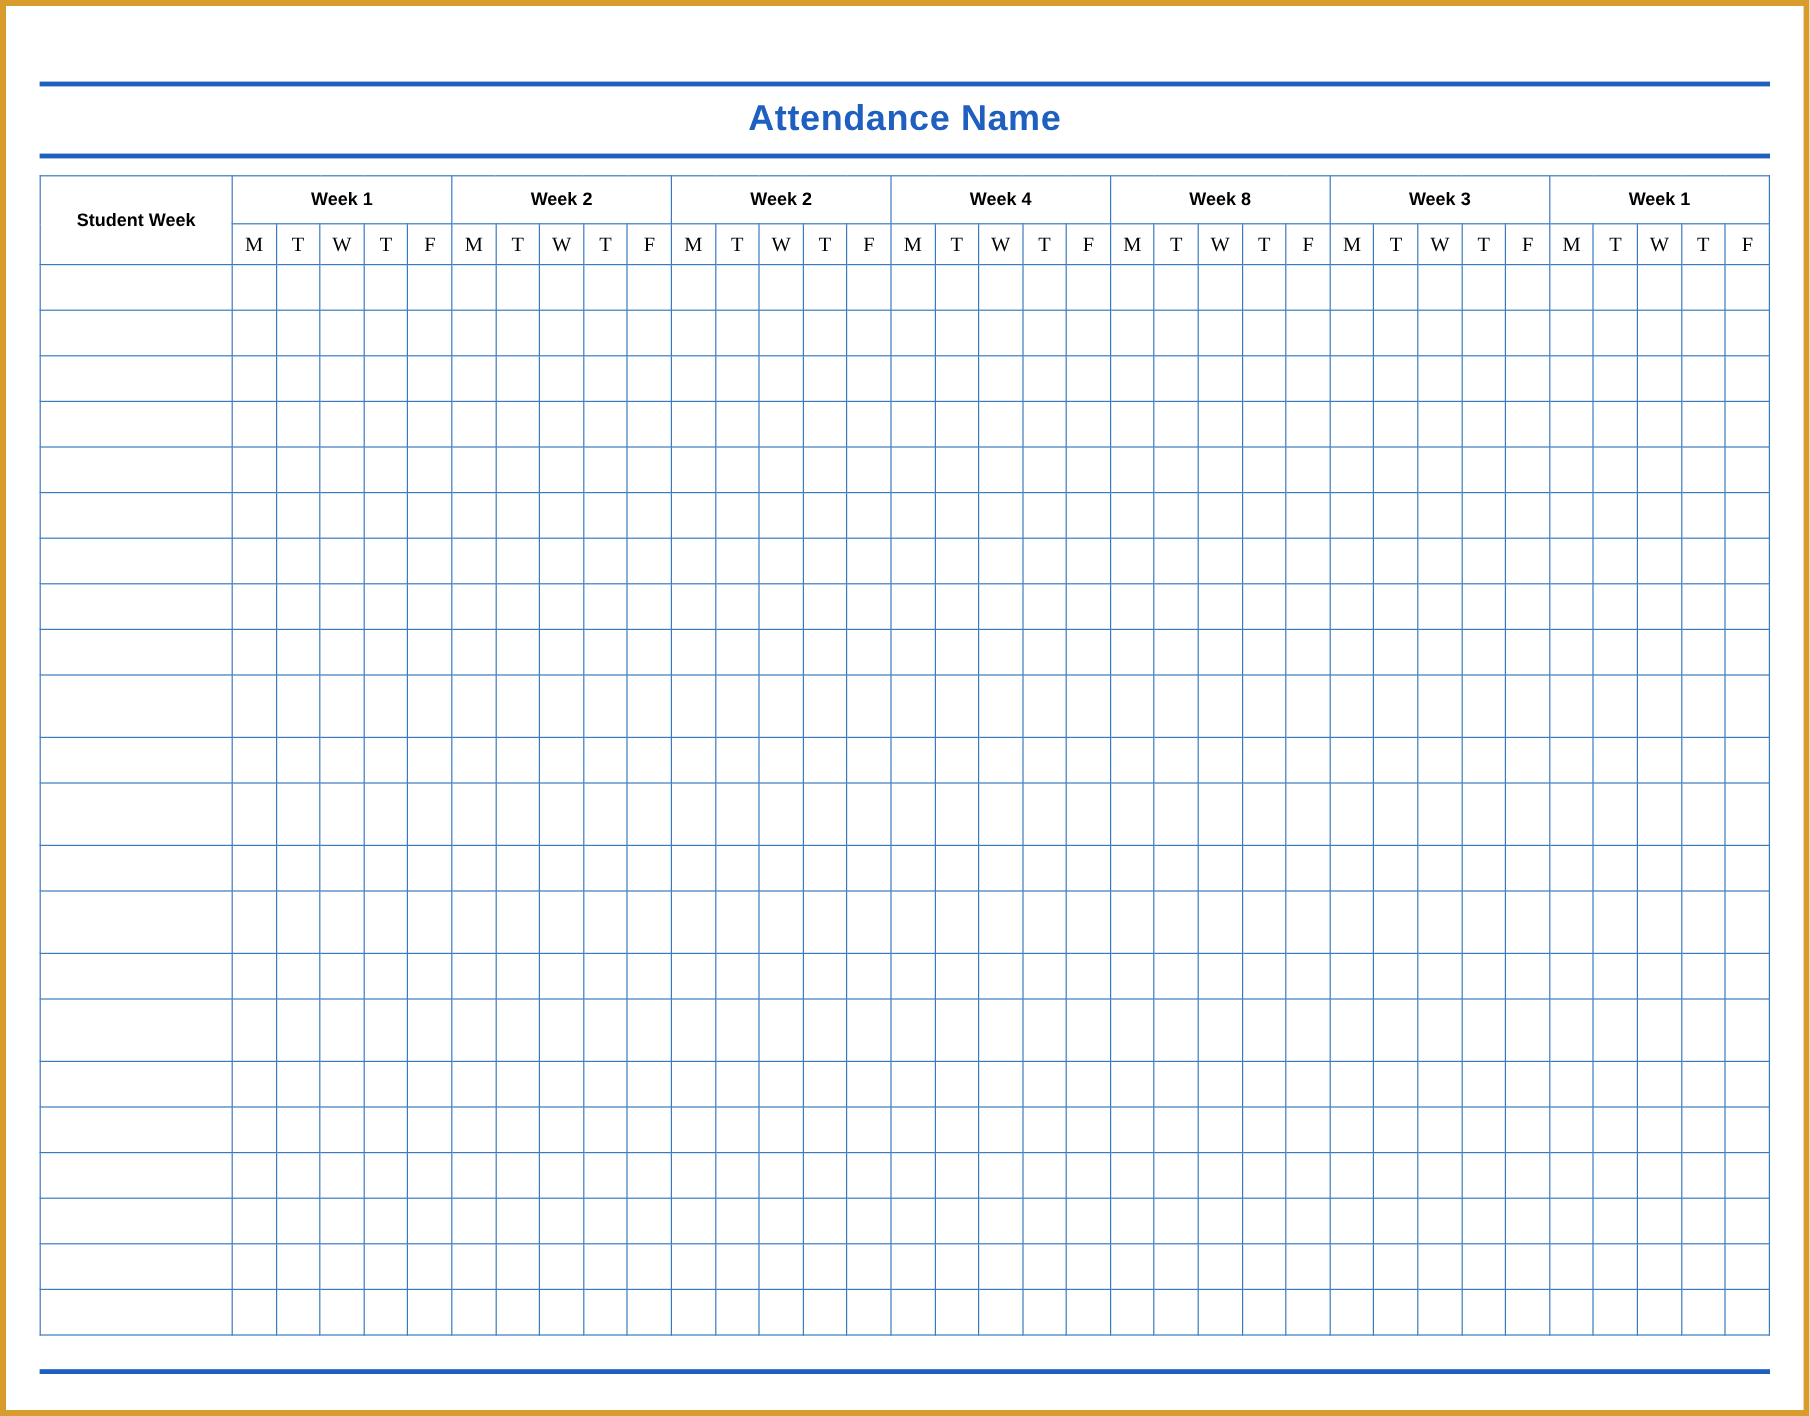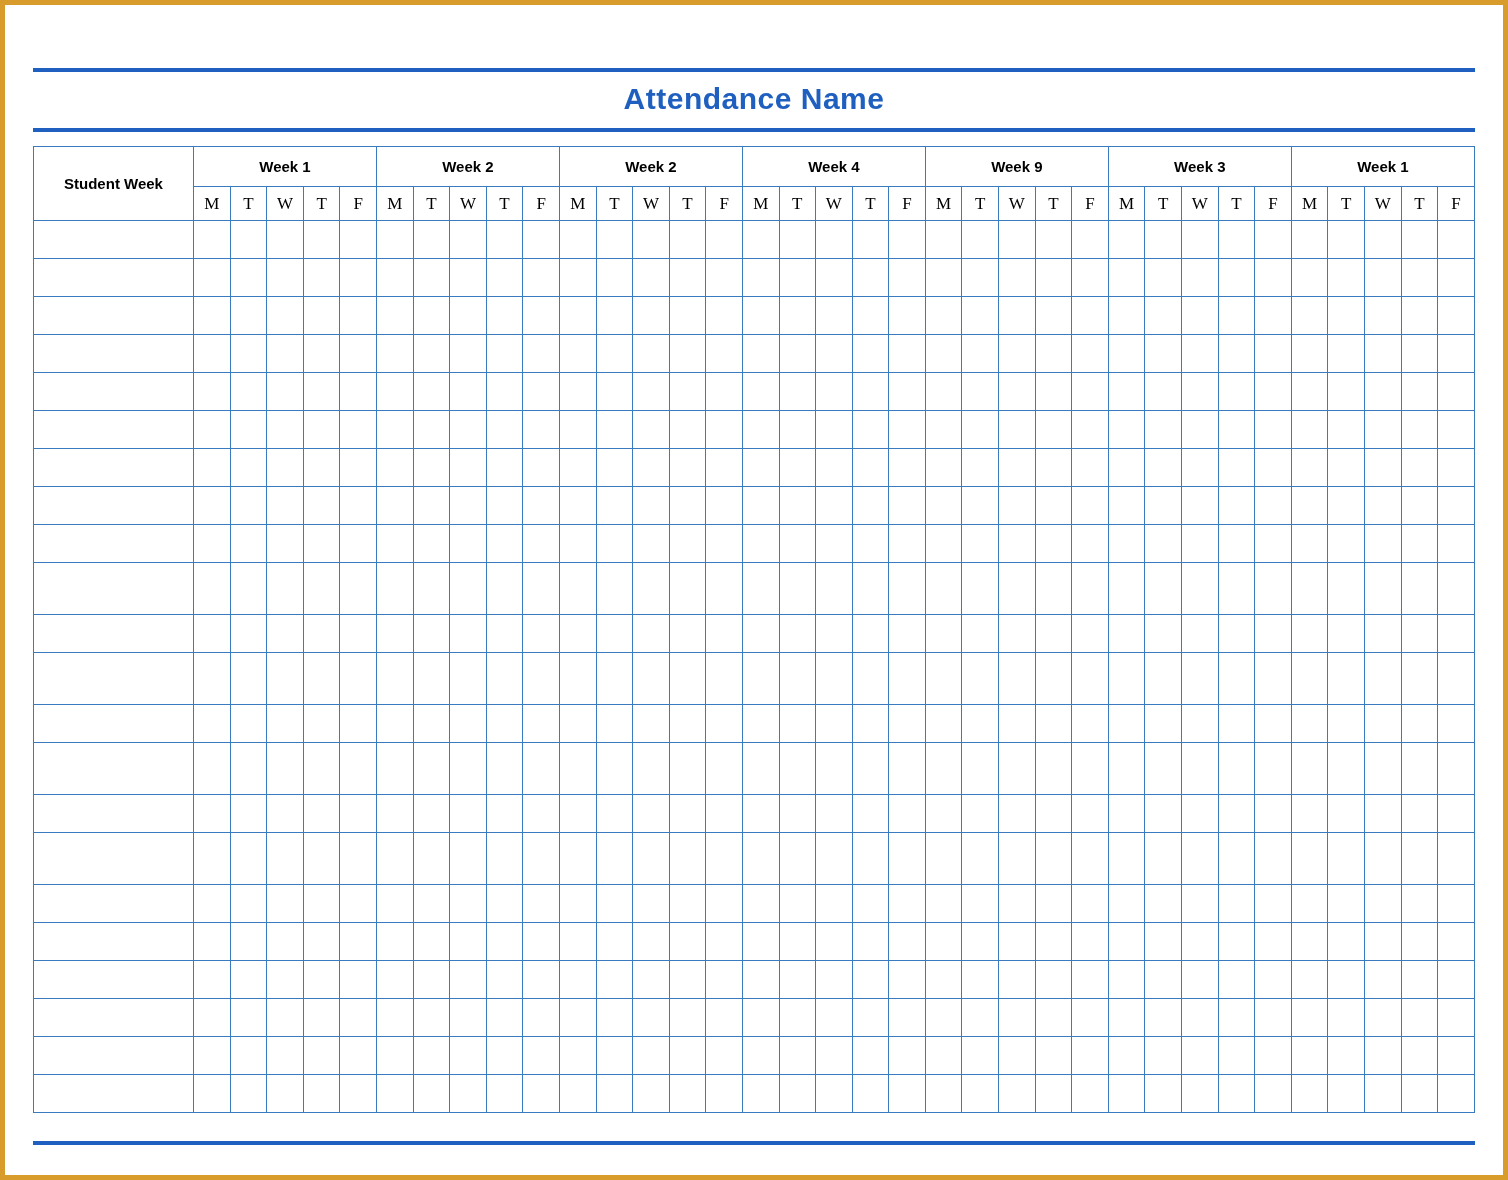--- a/index.html
+++ b/index.html
@@ -135,21 +135,21 @@
             <col class="day-col">
             <col class="day-col">
           </colgroup>
         <thead>
           <tr id="header-row-1">
               <th rowspan="2">Student Week</th>
               <th colspan="5">Week 1</th>
               <th colspan="5">Week 2</th>
               <th colspan="5">Week 2</th>
               <th colspan="5">Week 4</th>
-              <th colspan="5">Week 9</th>
+              <th colspan="5">Week 8</th>
               <th colspan="5">Week 3</th>
               <th colspan="5">Week 1</th>
             </tr>
           <tr id="header-row-2">
               <th class="day-header">M</th>
               <th class="day-header">T</th>
               <th class="day-header">W</th>
               <th class="day-header">T</th>
               <th class="day-header">F</th>
               <th class="day-header">M</th>

